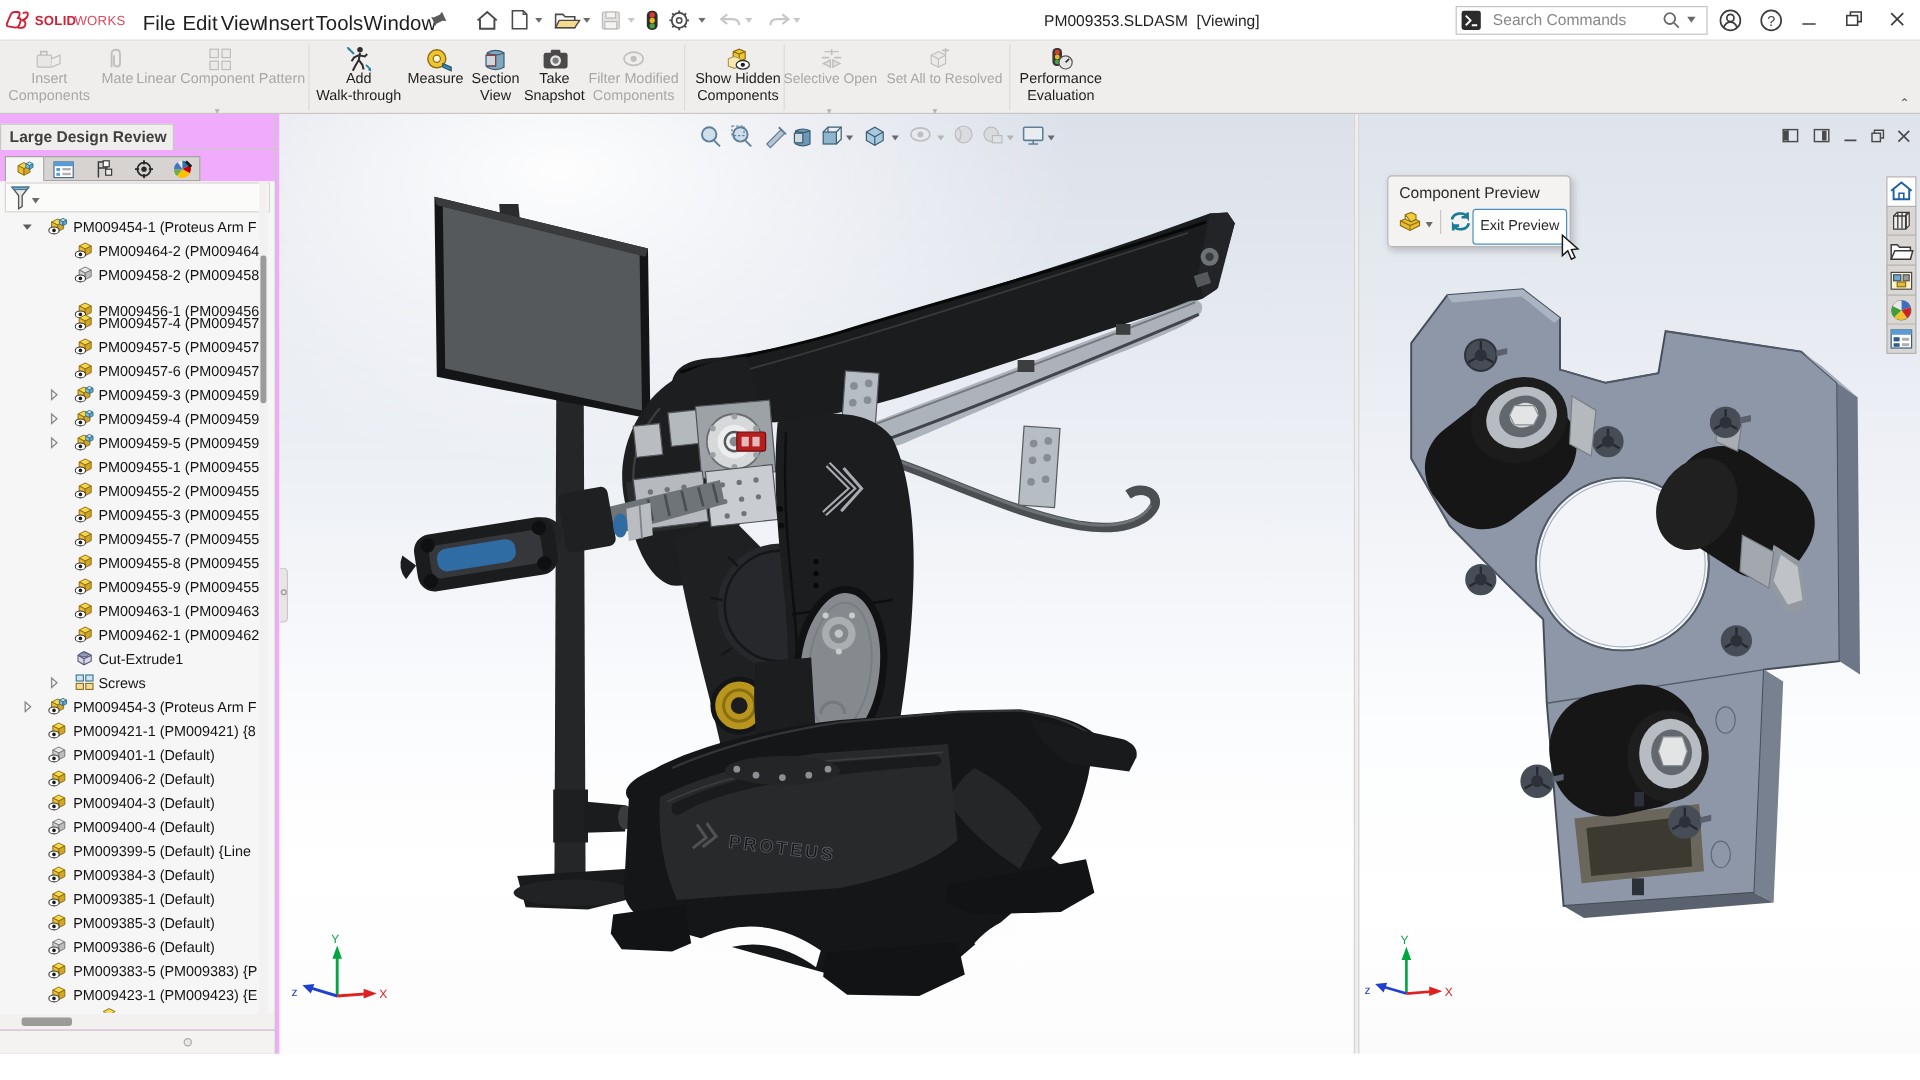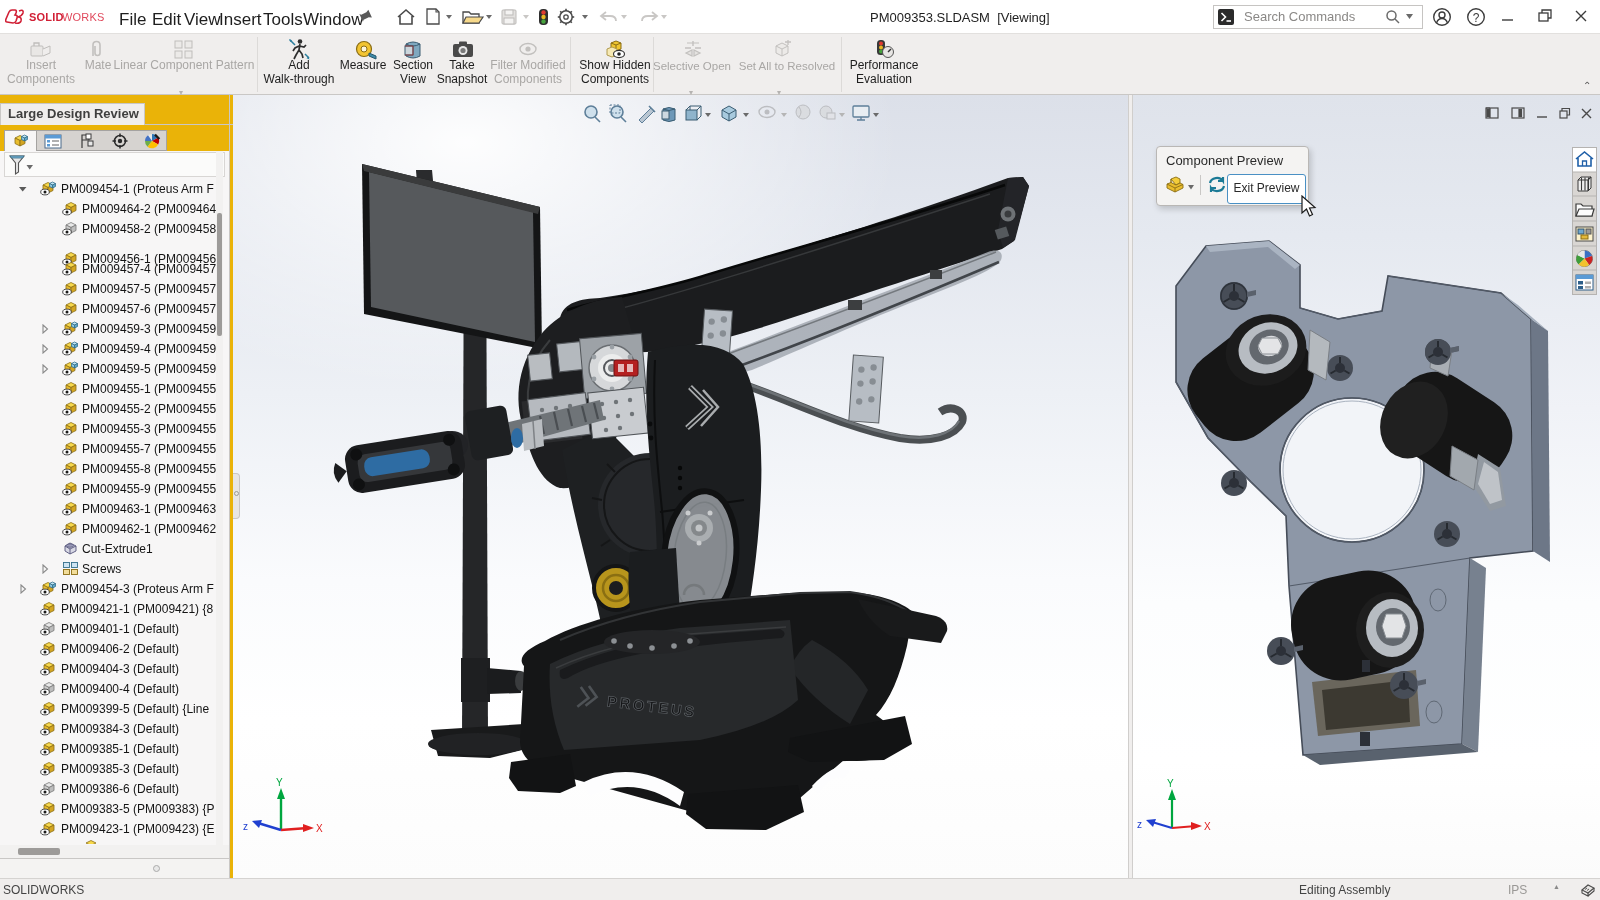--- a/index.html
+++ b/index.html
@@ -10,21 +10,21 @@
 
 #titlebar { position:absolute; left:0; top:0; width:1600px; height:33px; background:#ffffff; }
 .menu { position:absolute; top:10px; font-size:17px; color:#1e1e1e; }
 
 #ribbon { position:absolute; left:0; top:33px; width:1600px; height:62px; background:#f0eeed; border-top:1px solid #e2e0de; border-bottom:1px solid #c9c7c5; }
 .rlabel { position:absolute; font-size:12px; color:#1e1e1e; text-align:center; line-height:14px; }
 .rlabel.dis { color:#a9a7a5; }
 .rsep { position:absolute; top:3px; height:55px; width:1px; background:#dcdad8; }
 .rarrow { position:absolute; top:54px; font-size:8px; color:#6a6a6a; }
 
-#leftpanel { position:absolute; left:0; top:95px; width:233px; height:783px; background:#eab308; }
+#leftpanel { position:absolute; left:0; top:95px; width:233px; height:783px; background:#f0abfc; }
 #ldrtab { position:absolute; left:0; top:8px; width:145px; height:22px; background:#f0eeed; border:1px solid #c9c7c5; border-bottom:none; }
 #tree { position:absolute; left:0; top:56px; width:229px; height:694px; background:#f7f6f6; }
 .trow { position:absolute; height:20px; font-size:12px; color:#141414; white-space:nowrap; }
 
 #statusbar { position:absolute; left:0; top:878px; width:1600px; height:22px; background:#f0eeed; border-top:1px solid #d5d3d1; font-size:12px; color:#444; }
 
 #mainview { position:absolute; left:233px; top:95px; width:895px; height:783px;
   background:radial-gradient(ellipse 700px 400px at 26% 6%, rgba(255,255,255,0.95), rgba(255,255,255,0) 62%),
              linear-gradient(180deg,#dce0e9 0%, #e2e6ee 15%, #edf0f5 38%, #fafbfd 62%, #ffffff 80%, #fcfcfc 100%); }
 #rightview { position:absolute; left:1133px; top:95px; width:467px; height:783px;
@@ -1181,24 +1181,13 @@
    <svg width="22" height="20" viewBox="0 0 22 20" style="position:absolute;left:73px;top:80px">
      <path d="M4 8 A7 6 0 0 1 17 6 L17 2 M17 6 L12 6" fill="none" stroke="#1b7a96" stroke-width="2.2"></path>
      <path d="M18 11 A7 6 0 0 1 5 13 L5 17 M5 13 L10 13" fill="none" stroke="#1b7a96" stroke-width="2.2"></path>
    </svg>
    <div style="position:absolute;left:94px;top:79px;width:79px;height:30px;background:#fff;border:1.5px solid #4a90c4;border-radius:3px;font-size:12px;color:#2a2a2a;text-align:center;line-height:27px">Exit Preview</div>
 
    <svg width="20" height="24" viewBox="0 0 20 24" style="position:absolute;left:166px;top:100px">
      <path d="M3 1 L3 18 L7.5 14 L10.5 21 L13.5 19.5 L10.5 13 L16 12.5 Z" fill="#fff" stroke="#1a1a1a" stroke-width="1.2"></path>
    </svg>
   </div>
-  <div id="statusbar">
-    <span style="position:absolute;left:3px;top:4px">SOLIDWORKS</span>
-    <span style="position:absolute;left:1299px;top:4px">Editing Assembly</span>
-    <span style="position:absolute;left:1508px;top:4px;color:#9a9896">IPS</span>
-    <span style="position:absolute;left:1553px;top:4px;font-size:7px;color:#8a8a8a">▲</span>
-    <svg width="18" height="16" viewBox="0 0 18 16" style="position:absolute;left:1578px;top:3px">
-      <path d="M4 8 L10 3 L16 6 L10 11 Z" fill="#e8e6e4" stroke="#4a4a4a" stroke-width="1.1"></path>
-      <path d="M4 8 L4 11 L10 14 L10 11 M10 14 L16 9 L16 6" fill="none" stroke="#4a4a4a" stroke-width="1.1"></path>
-      <path d="M7 7.5 L9 6 M9 8.5 L11 7" stroke="#4a4a4a" stroke-width="0.9"></path>
-    </svg>
-  </div>
 </div>
 
 </body></html>

